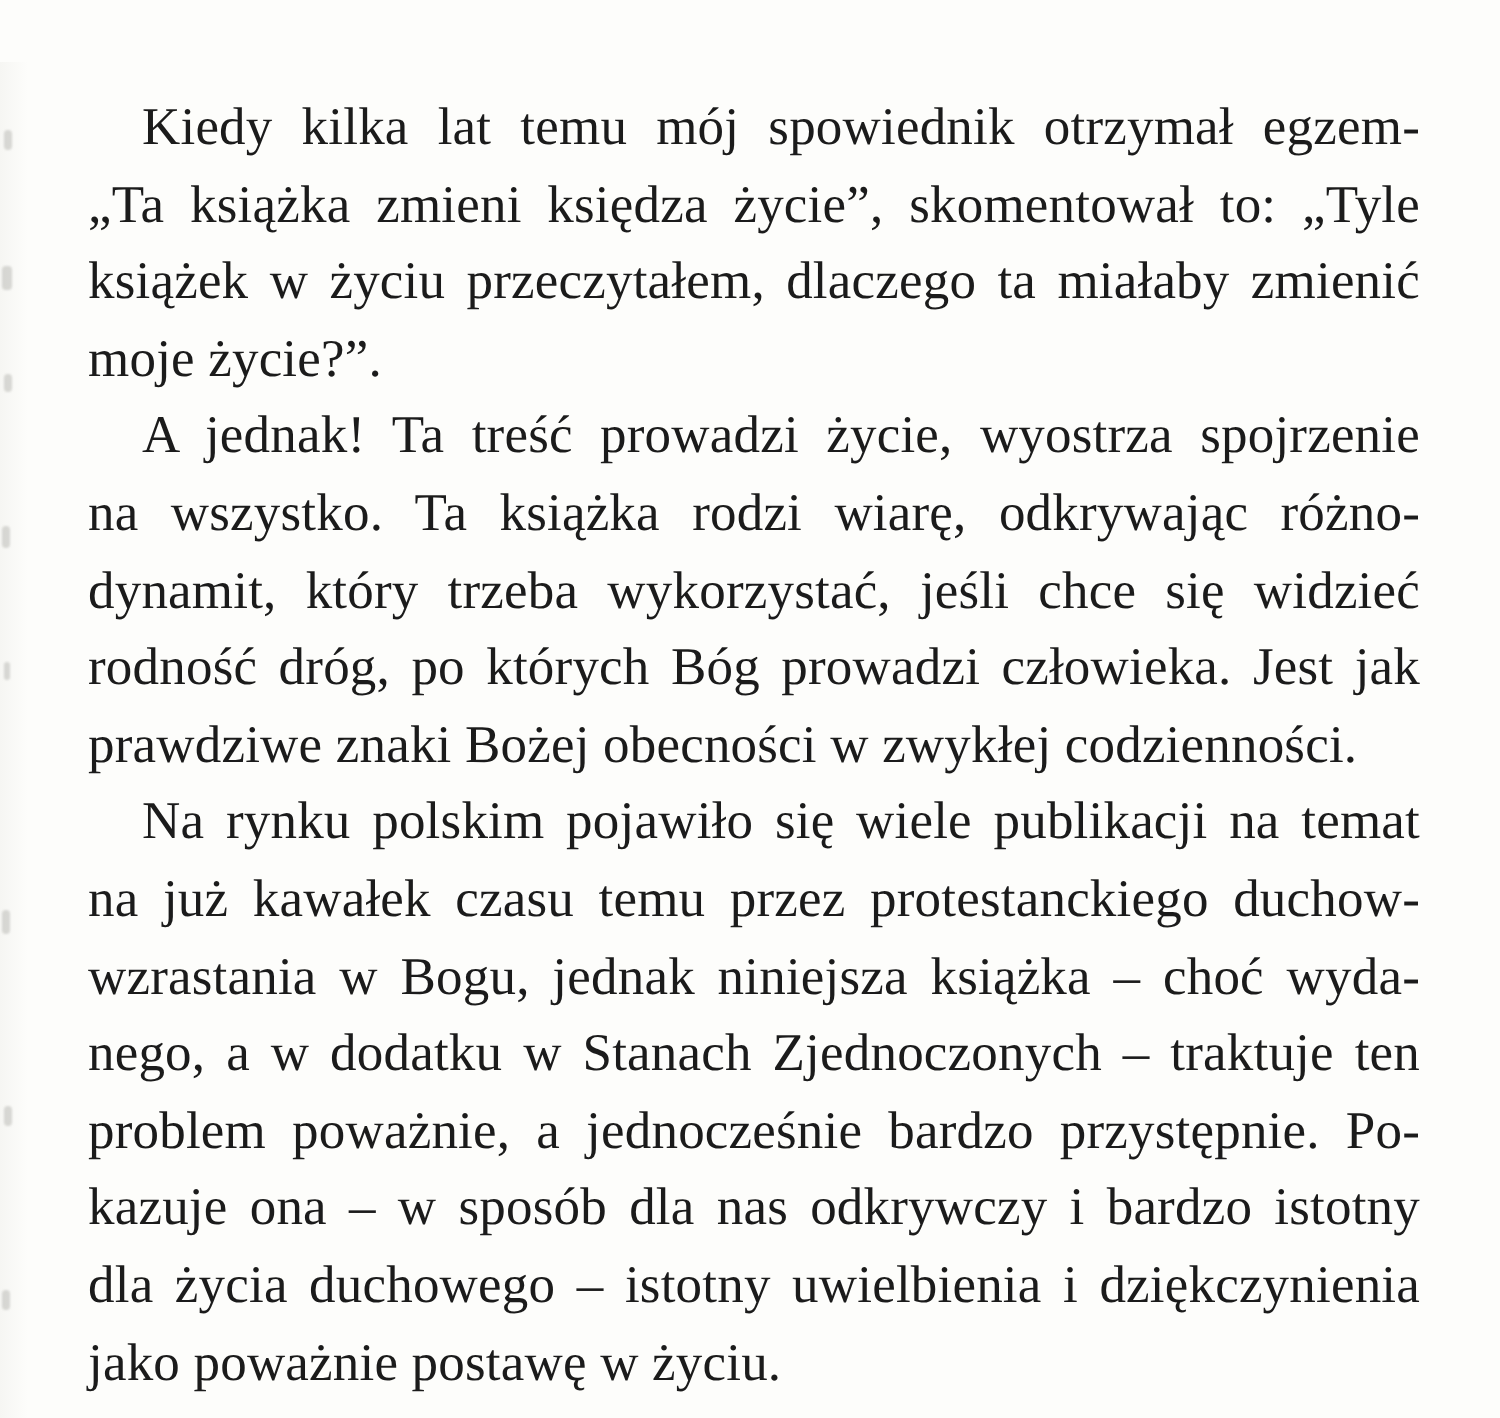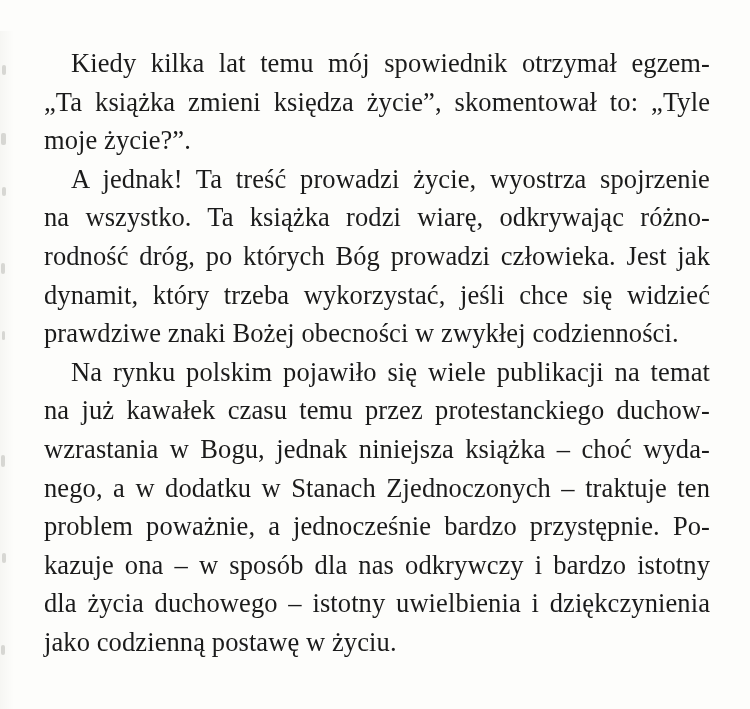--- a/index.html
+++ b/index.html
@@ -77,36 +77,37 @@
     <div class="scan-mark" style="left:1px; top:424px; width:4px; height:12px;"></div>
     <div class="scan-mark" style="left:2px; top:522px; width:4px; height:10px;"></div>
     <div class="scan-mark" style="left:1px; top:614px; width:4px; height:10px;"></div>
   </div>
 
   <div class="text-block">
 
     <p class="para">
       <span class="line first">Kiedy kilka lat temu mój spowiednik otrzymał egzem-</span>
       <span class="line">„Ta książka zmieni księdza życie”, skomentował to: „Tyle</span>
+      <span class="line">książek w życiu przeczytałem, dlaczego ta miałaby zmienić</span>
       <span class="line last">moje życie?”.</span>
     </p>
 
     <p class="para">
       <span class="line first">A jednak! Ta treść prowadzi życie, wyostrza spojrzenie</span>
       <span class="line">na wszystko. Ta książka rodzi wiarę, odkrywając różno-</span>
+      <span class="line">dynamit, który trzeba wykorzystać, jeśli chce się widzieć</span>
       <span class="line">rodność dróg, po których Bóg prowadzi człowieka. Jest jak</span>
-      <span class="line">dynamit, który trzeba wykorzystać, jeśli chce się widzieć</span>
       <span class="line last">prawdziwe znaki Bożej obecności w zwykłej codzienności.</span>
     </p>
 
     <p class="para">
       <span class="line first">Na rynku polskim pojawiło się wiele publikacji na temat</span>
       <span class="line">na już kawałek czasu temu przez protestanckiego duchow-</span>
       <span class="line">wzrastania w Bogu, jednak niniejsza książka – choć wyda-</span>
       <span class="line">nego, a w dodatku w Stanach Zjednoczonych – traktuje ten</span>
       <span class="line">problem poważnie, a jednocześnie bardzo przystępnie. Po-</span>
       <span class="line">kazuje ona – w sposób dla nas odkrywczy i bardzo istotny</span>
       <span class="line">dla życia duchowego – istotny uwielbienia i dziękczynienia</span>
-      <span class="line last">jako codzienną postawę w życiu.</span>
+      <span class="line last">jako poważnie postawę w życiu.</span>
     </p>
 
   </div>
 </div>
 
 </body></html>

